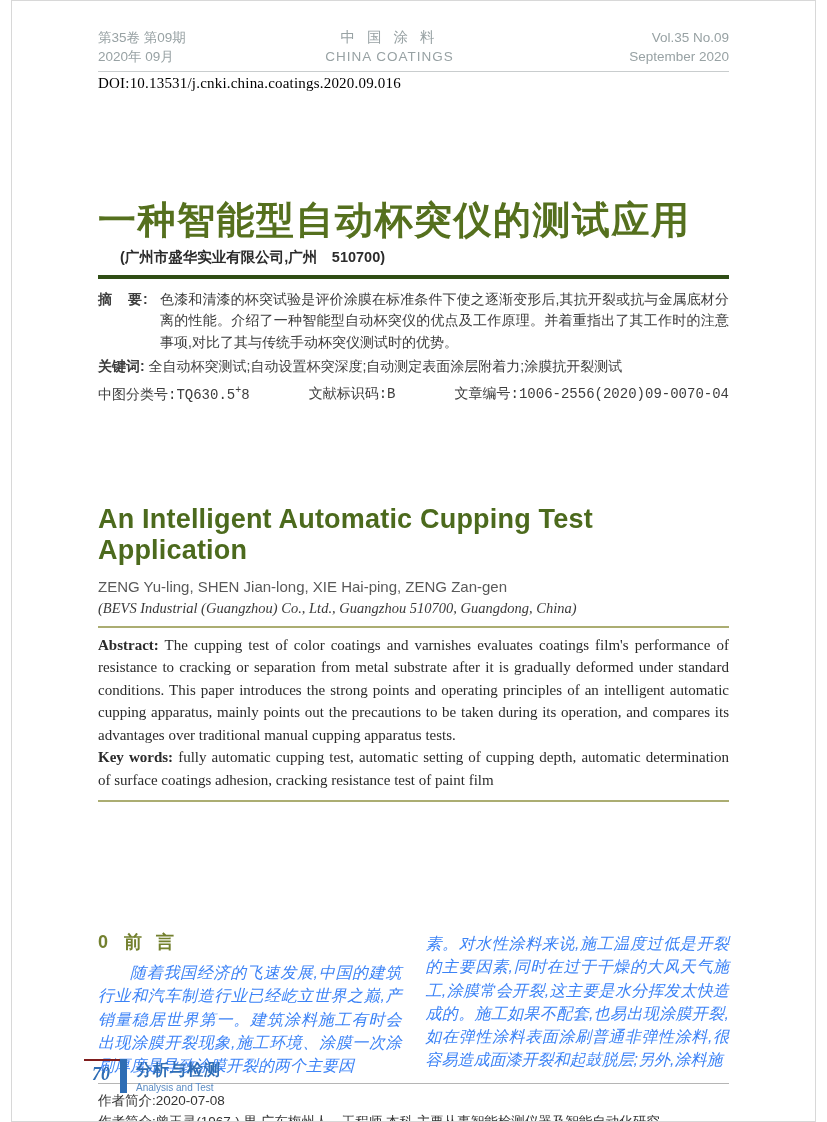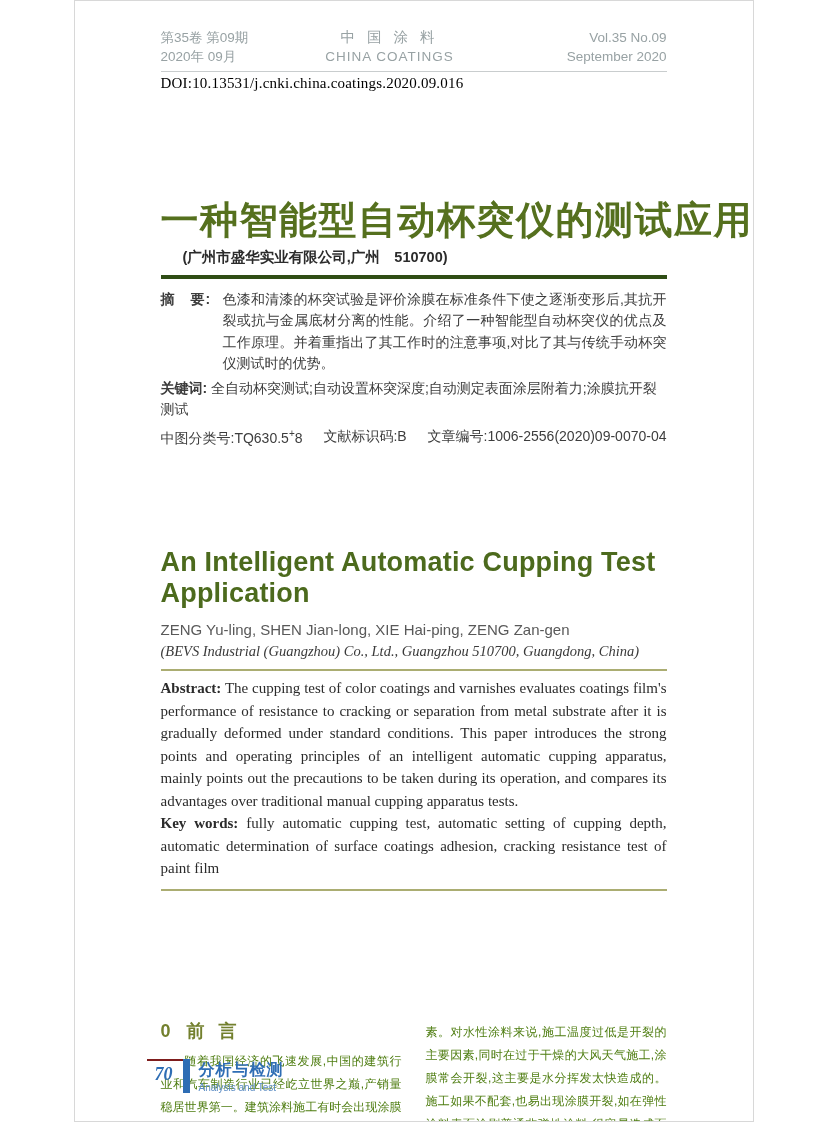--- a/index.html
+++ b/index.html
@@ -1,20 +1,20 @@
 <!DOCTYPE html>
 <html><head>
 <meta charset="utf-8">
 <style>
   * { margin: 0; padding: 0; box-sizing: border-box; }
   html, body { background: #fff; }
   body { font-family: "Liberation Sans", sans-serif; }
   .page {
     position: relative;
-    width: 680px; height: 1122px;
+    width: 805px; height: 1122px;
     margin: 0 auto;
     background: #fff;
     border: 1px solid #d8d8d8;
     padding: 27px 86px 0 86px;
     overflow: hidden;
     color: #1f1f1f;
   }
 
   
   .jheader {
@@ -55,21 +55,21 @@
   }
 
   
   .zh-abs { margin-top: 10px; color: #3d3d3d; }
   .hang { position: relative; padding-left: 62px; font-size: 14px; line-height: 21.5px; text-align: justify; }
   .hang .lbl { position: absolute; left: 0; top: 0; font-weight: 600; letter-spacing: 1px; }
   .kw-line { margin-top: 3px; font-size: 14px; line-height: 21px; }
   .kw-line .lbl { font-weight: 600; }
   .clc-row {
     margin-top: 8px; display: flex; justify-content: space-between;
-    font-size: 14px; color: #3d3d3d;
+    font-size: 14px; color: #3d3d3d; font-family: Liberation Mono, monospace;
   }
   .clc-row sup { font-size: 10px; vertical-align: super; }
 
   
   .en-block { margin-top: 100px; }
   .en-title {
     font-size: 27px; font-weight: bold; color: #4c6a1d; letter-spacing: 0.2px;
   }
   .en-authors { margin-top: 12px; font-size: 15px; color: #595959; }
   .en-affil {
@@ -91,21 +91,21 @@
   
   .body-sec { margin-top: 128px; display: flex; gap: 24px; }
   .bcol { width: 316px; }
   .sec-head {
     color: #73802e; font-weight: bold; font-size: 18px; letter-spacing: 2px;
     margin-bottom: 7px;
   }
   .sec-head .num { margin-right: 14px; }
   .sec-head .ttl { letter-spacing: 14px; }
   .bpar {
-    font-size: 12px; line-height: 23.2px; text-align: justify; color: #4d7c0f;
+    font-size: 16px; line-height: 23.2px; text-align: justify; color: #3b82f6; font-style: italic;
   }
   .indent2 { text-indent: 2em; }
   .bcol.right { padding-top: 2px; }
 
   
   .footnote {
     margin-top: 6px; border-top: 1.5px solid #b5b5b5; padding-top: 7px;
     font-size: 13.5px; line-height: 20.5px; color: #333;
   }
 

